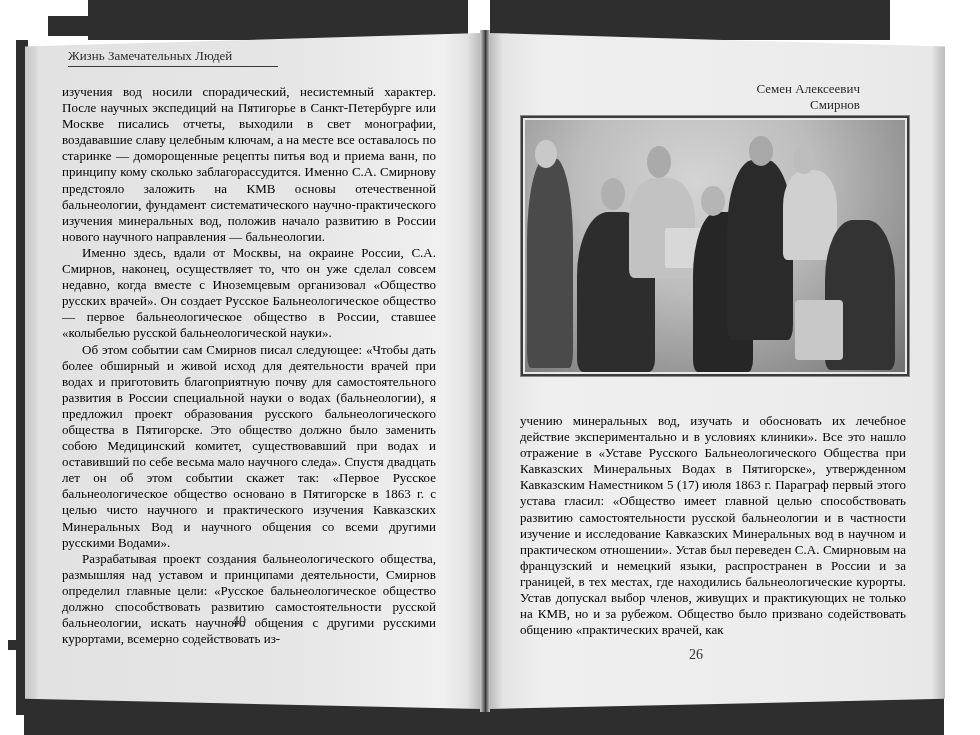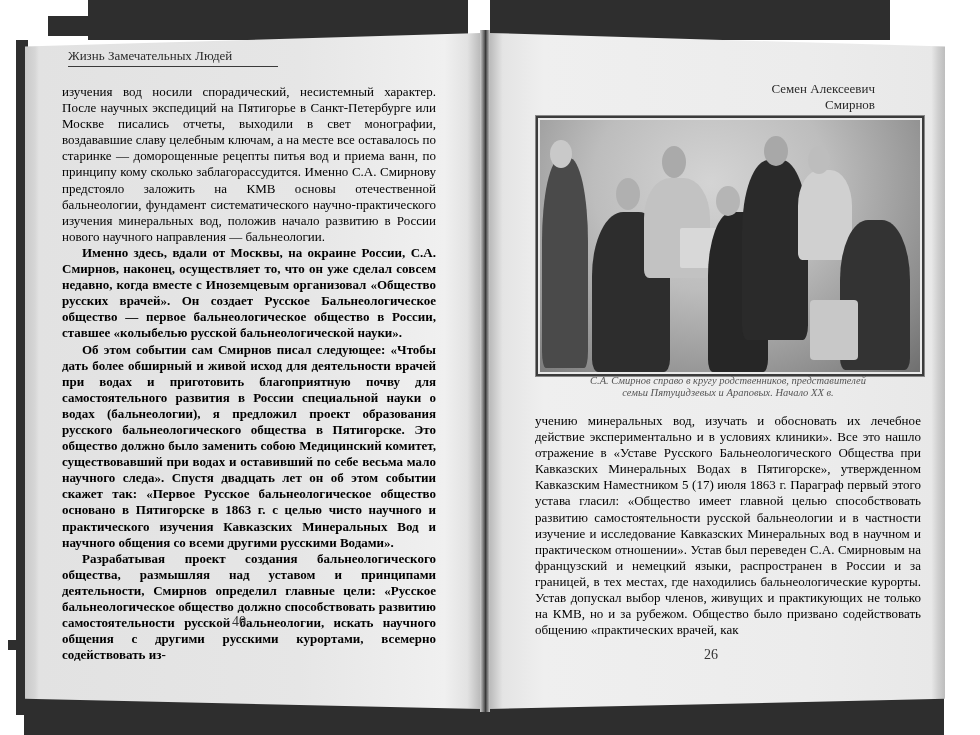--- a/index.html
+++ b/index.html
@@ -33,21 +33,21 @@
     padding-bottom:2px; border-bottom:1.5px solid #3a3a3a;
   }
   .rh-left { left:68px; width:210px; }
   .rh-right { right:70px; width:150px; text-align:right; }
   .body-text {
     position:absolute; font-size:13px; line-height:16.1px; text-align:justify;
   }
   .left-text { left:62px; top:84px; width:374px; }
   .right-text { left:46px; top:380px; width:386px; }
   .body-text p { margin:0; }
-  .body-text p.indent { text-indent:20px;font-weight:bold; }
+  .body-text p.indent { text-indent:20px; }
   .page-number { position:absolute; top:614px; font-size:14px; color:#333; }
   .pn-left { left:232px; }
   .pn-right { left:215px; }
   .photo-frame {
     position:absolute; left:47px; top:83px; width:380px; height:252px;
     border:2px solid #3b3b3b; padding:2px; background:#e9e9e9;
     box-shadow:0 0 0 1px #888;
   }
   .photo {
     width:100%; height:100%; position:relative; overflow:hidden;
@@ -78,21 +78,21 @@
 <div class="running-head rh-left">Жизнь Замечательных Людей</div>
 
 <div class="body-text left-text">
   <p>изучения вод носили спорадический, несистемный характер. После научных экспедиций на Пятигорье в Санкт-Петербурге или Москве писались отчеты, выходили в свет монографии, воздававшие славу целебным ключам, а на месте все оставалось по старинке — доморощенные рецепты питья вод и приема ванн, по принципу кому сколько заблагорассудится. Именно С.А. Смирнову предстояло заложить на КМВ основы отечественной бальнеологии, фундамент систематического научно-практического изучения минеральных вод, положив начало развитию в России нового научного направления — бальнеологии.</p>
   <p class="indent">Именно здесь, вдали от Москвы, на окраине России, С.А. Смирнов, наконец, осуществляет то, что он уже сделал совсем недавно, когда вместе с Иноземцевым организовал «Общество русских врачей». Он создает Русское Бальнеологическое общество — первое бальнеологическое общество в России, ставшее «колыбелью русской бальнеологической науки».</p>
   <p class="indent">Об этом событии сам Смирнов писал следующее: «Чтобы дать более обширный и живой исход для деятельности врачей при водах и приготовить благоприятную почву для самостоятельного развития в России специальной науки о водах (бальнеологии), я предложил проект образования русского бальнеологического общества в Пятигорске. Это общество должно было заменить собою Медицинский комитет, существовавший при водах и оставивший по себе весьма мало научного следа». Спустя двадцать лет он об этом событии скажет так: «Первое Русское бальнеологическое общество основано в Пятигорске в 1863 г. с целью чисто научного и практического изучения Кавказских Минеральных Вод и научного общения со всеми другими русскими Водами».</p>
   <p class="indent">Разрабатывая проект создания бальнеологического общества, размышляя над уставом и принципами деятельности, Смирнов определил главные цели: «Русское бальнеологическое общество должно способствовать развитию самостоятельности русской бальнеологии, искать научного общения с другими русскими курортами, всемерно содействовать из-</p>
 </div>
 <div class="page-number pn-left">40</div>
 
-<div style="position:absolute;left:489px;top:33px;width:456px;height:676px;">
+<div style="position:absolute;left:474px;top:33px;width:456px;height:676px;">
   <div class="running-head rh-right" style="top:48px;">Семен Алексеевич Смирнов</div>
 
   <div class="photo-frame">
     <div class="photo">
 
       <div class="fig" style="left:2px;top:38px;width:46px;height:210px;background:#4a4a4a;"></div>
       <div class="head" style="left:10px;top:20px;width:22px;height:28px;"></div>
       <div class="fig" style="left:52px;top:92px;width:78px;height:160px;background:#2d2d2d;"></div>
       <div class="head" style="left:76px;top:58px;width:24px;height:32px;background:#b0b0b0;"></div>
       <div class="fig" style="left:104px;top:58px;width:66px;height:100px;background:#c2c2c2;"></div>
@@ -102,23 +102,19 @@
       <div class="head" style="left:176px;top:66px;width:24px;height:30px;background:#b5b5b5;"></div>
       <div class="fig" style="left:202px;top:40px;width:66px;height:180px;background:#2a2a2a;"></div>
       <div class="head" style="left:224px;top:16px;width:24px;height:30px;background:#a8a8a8;"></div>
       <div class="fig" style="left:258px;top:50px;width:54px;height:90px;background:#d0d0d0;"></div>
       <div class="head" style="left:268px;top:26px;width:22px;height:28px;background:#bdbdbd;"></div>
       <div class="fig" style="left:300px;top:100px;width:70px;height:150px;background:#333;"></div>
       <div class="fig" style="left:270px;top:180px;width:48px;height:60px;background:#c8c8c8;border-radius:4px;"></div>
     </div>
   </div>
 
-  <div class="caption">
-    <div>С.А. Смирнов справо в кругу родственников, представителей</div>
-    <div>семьи Пятуцидзевых и Араповых. Начало XX в.</div>
-  </div>
 
   <div class="body-text right-text">
     <p>учению минеральных вод, изучать и обосновать их лечебное действие экспериментально и в условиях клиники». Все это нашло отражение в «Уставе Русского Бальнеологического Общества при Кавказских Минеральных Водах в Пятигорске», утвержденном Кавказским Наместником 5 (17) июля 1863 г. Параграф первый этого устава гласил: «Общество имеет главной целью способствовать развитию самостоятельности русской бальнеологии и в частности изучение и исследование Кавказских Минеральных вод в научном и практическом отношении». Устав был переведен С.А. Смирновым на французский и немецкий языки, распространен в России и за границей, в тех местах, где находились бальнеологические курорты. Устав допускал выбор членов, живущих и практикующих не только на КМВ, но и за рубежом. Общество было призвано содействовать общению «практических врачей, как</p>
   </div>
 
   <div class="page-number pn-right">26</div>
 </div>
 
 </body></html>

